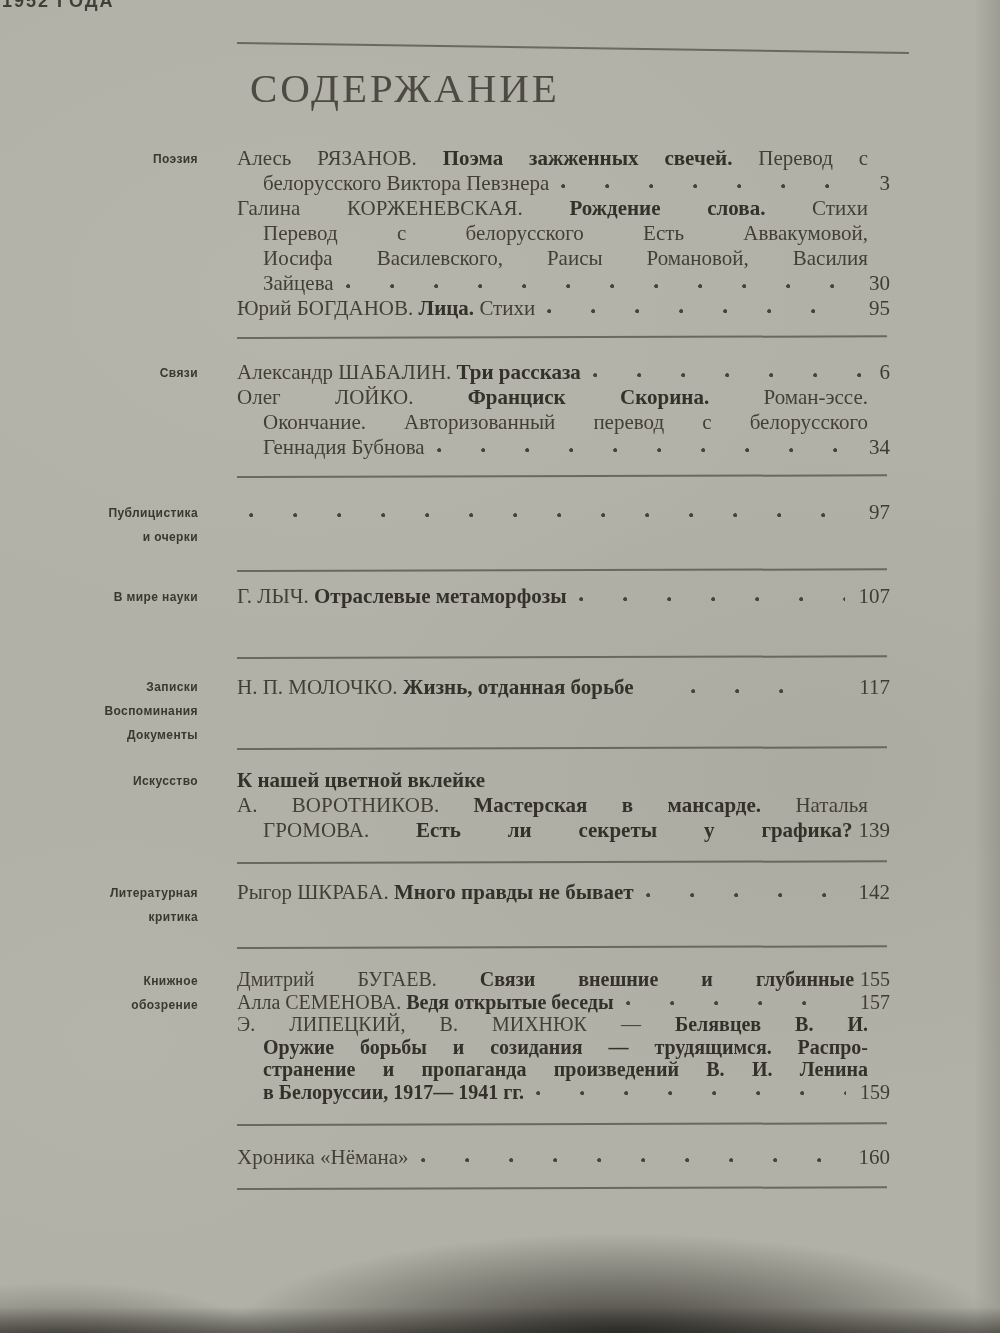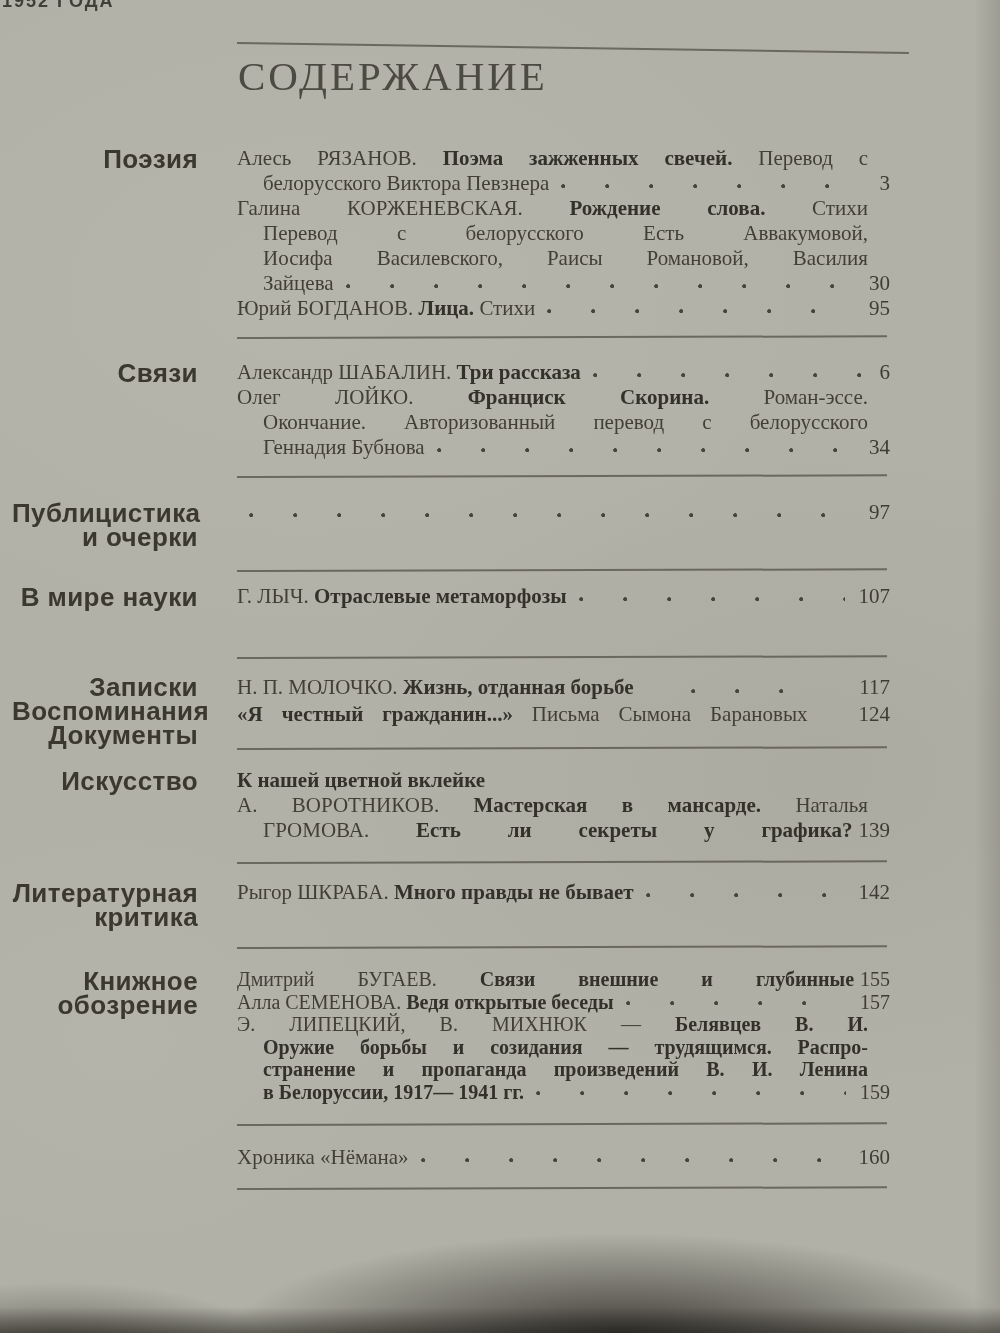--- a/index.html
+++ b/index.html
@@ -15,34 +15,34 @@
   }
   
   .corner{position:absolute;top:0;left:2px;height:15px;width:140px;overflow:hidden;}
   .corner span{
     display:block;margin-top:-9px;
     font-family:"Liberation Sans", sans-serif;font-weight:700;font-size:18px;
     letter-spacing:2px;color:#33322b;opacity:.9;
   }
   
   .title{
-    position:absolute;left:238px;top:52px;margin:0;
+    position:absolute;left:238px;top:52px;margin:12px;
     font-family:"Liberation Serif", serif;font-weight:normal;
     font-size:41px;letter-spacing:3px;color:#4c4a42;
   }
   
   .rule{position:absolute;left:237px;width:650px;height:2px;background:#5b594e;opacity:.82;
         transform:rotate(-0.15deg);transform-origin:left center;}
   .rule.r-title{width:672px;transform:rotate(0.85deg);}
   
   .sec{position:absolute;left:0;width:1000px;}
   .label{
     position:absolute;left:12px;width:186px;top:1px;
     text-align:right;font-family:"Liberation Sans", sans-serif;font-weight:700;
-    font-size:26px;line-height:24px;letter-spacing:.4px;color:#3a382f;
+    font-size:12px;line-height:24px;letter-spacing:.4px;color:#3a382f;
   }
   .content{position:absolute;left:237px;width:653px;top:0;}
   .line{display:flex;align-items:baseline;line-height:25px;font-size:21px;}
   .sec-notes .line{line-height:27px;gap:45px;}
   .sec-books .line{line-height:22.5px;font-size:20px;}
   .line.indent{padding-left:26px;}
   .txt{white-space:pre-wrap;}
   .txt .b{font-weight:700;color:#33312a;}
   .txt .r{color:#423f37;}
   .txt.grow{flex:1 1 auto;min-width:0;}
@@ -172,24 +172,20 @@
           <div class="label-line">Записки</div>
           <div class="label-line">Воспоминания</div>
           <div class="label-line">Документы</div>
         </div>
         <div class="content">
           <div class="line">
             <span class="txt"><span class="r">Н. П. МОЛОЧКО. </span><span class="b">Жизнь, отданная борьбе</span></span>
             <span class="fill dots"></span>
             <span class="page">117</span>
           </div>
-          <div class="line">
-            <span class="txt j grow"><span class="b">«Я честный гражданин...»</span><span class="r"> Письма Сымона Барановых</span></span>
-            <span class="page">124</span>
-          </div>
         </div>
       </section>
       <section class="sec sec-art" style="top: 768px;">
         <div class="label">
           <div class="label-line">Искусство</div>
         </div>
         <div class="content">
           <div class="line">
             <span class="txt"><span class="b">К нашей цветной вклейке</span></span>
           </div>

